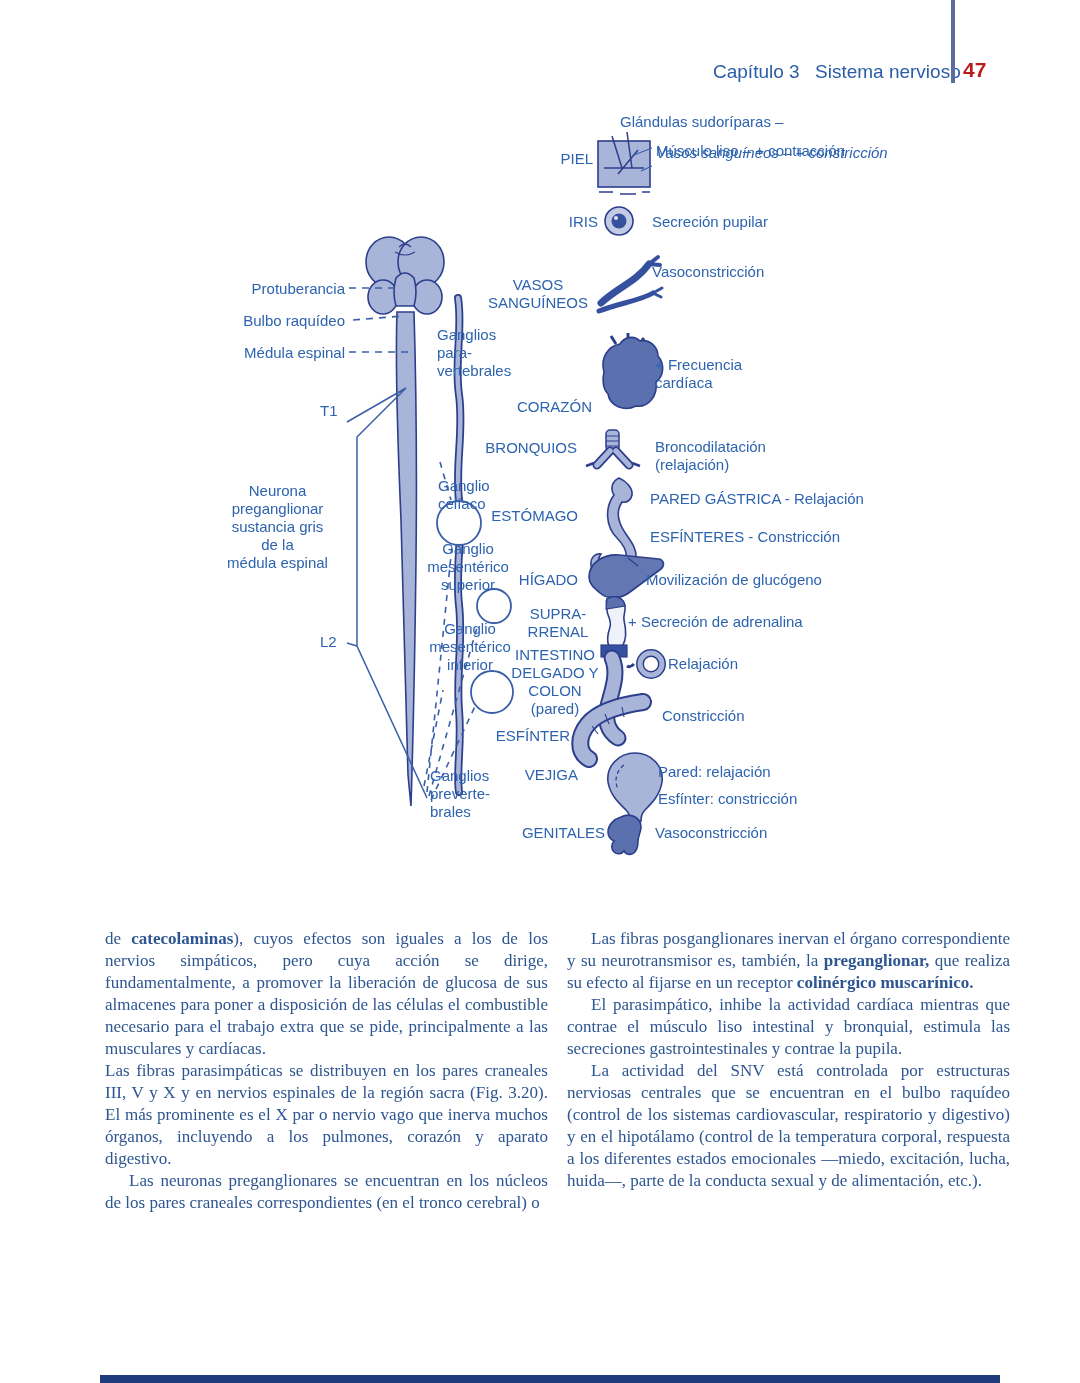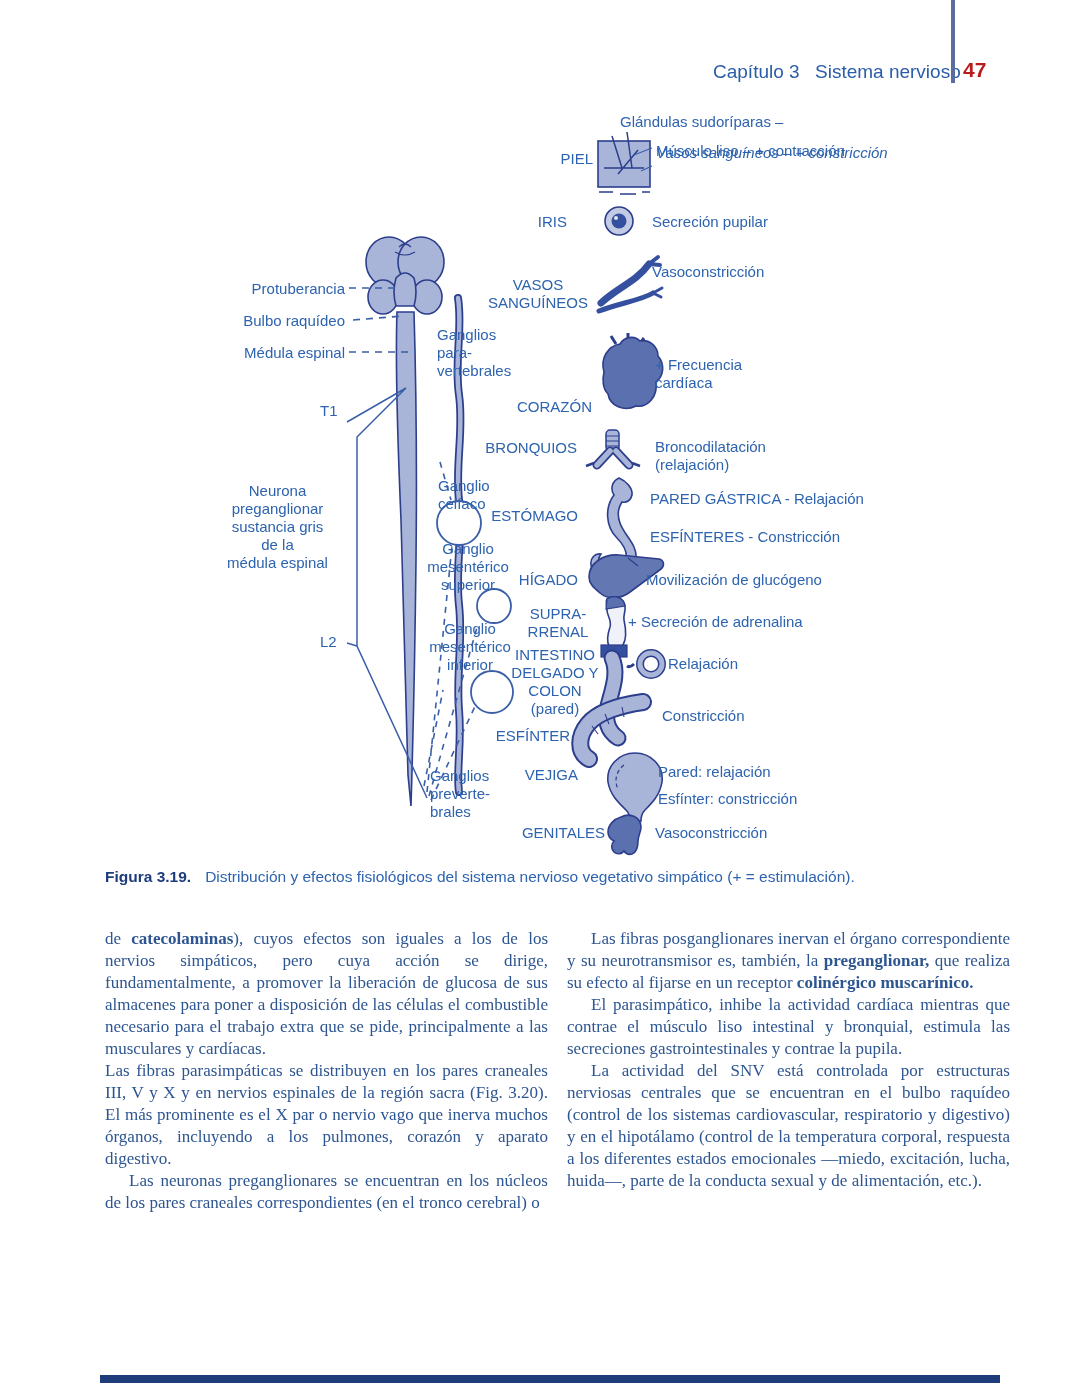--- a/index.html
+++ b/index.html
@@ -177,21 +177,21 @@
 mesentérico
 superior</div>
   <div class="flabel ml tc" style="left:420px;top:620px;width:100px;">Ganglio
 mesentérico
 inferior</div>
   <div class="flabel ml" style="left:430px;top:767px;">Ganglios
 preverte-
 brales</div>
 
   <div class="flabel tr" style="left:505px;top:150px;width:88px;">PIEL</div>
-  <div class="flabel tr" style="left:479px;top:213px;width:88px;">IRIS</div>
+  <div class="flabel tr" style="left:510px;top:213px;width:88px;">IRIS</div>
   <div class="flabel ml tc" style="left:478px;top:276px;width:120px;">VASOS
 SANGUÍNEOS</div>
   <div class="flabel tr" style="left:480px;top:398px;width:112px;">CORAZÓN</div>
   <div class="flabel tr" style="left:465px;top:439px;width:112px;">BRONQUIOS</div>
   <div class="flabel tr" style="left:470px;top:507px;width:108px;">ESTÓMAGO</div>
   <div class="flabel tr" style="left:470px;top:571px;width:108px;">HÍGADO</div>
   <div class="flabel ml tc" style="left:518px;top:605px;width:80px;">SUPRA-
 RRENAL</div>
   <div class="flabel ml tc" style="left:505px;top:646px;width:100px;">INTESTINO
 DELGADO Y
@@ -213,23 +213,20 @@
   <div class="flabel" style="left:650px;top:490px;">PARED GÁSTRICA - Relajación</div>
   <div class="flabel" style="left:650px;top:528px;">ESFÍNTERES - Constricción</div>
   <div class="flabel" style="left:646px;top:571px;">Movilización de glucógeno</div>
   <div class="flabel" style="left:628px;top:613px;">+ Secreción de adrenalina</div>
   <div class="flabel" style="left:668px;top:655px;">Relajación</div>
   <div class="flabel" style="left:662px;top:707px;">Constricción</div>
   <div class="flabel" style="left:658px;top:763px;">Pared: relajación</div>
   <div class="flabel" style="left:658px;top:790px;">Esfínter: constricción</div>
   <div class="flabel" style="left:655px;top:824px;">Vasoconstricción</div>
 
-  <div class="caption">
-    <b>Figura 3.19.</b><span>Distribución y efectos fisiológicos del sistema nervioso vegetativo simpático (+ = estimulación).</span>
-  </div>
 
   <div class="col" style="left:105px;top:928px;">
     <p><span>de </span><b>catecolaminas</b><span>), cuyos efectos son iguales a los de los nervios simpáticos, pero cuya acción se dirige, fundamentalmente, a promover la liberación de glucosa de sus almacenes para poner a disposición de las células el combustible necesario para el trabajo extra que se pide, principalmente a las musculares y cardíacas.</span></p>
     <p>Las fibras parasimpáticas se distribuyen en los pares craneales III, V y X y en nervios espinales de la región sacra (Fig. 3.20). El más prominente es el X par o nervio vago que inerva muchos órganos, incluyendo a los pulmones, corazón y aparato digestivo.</p>
     <p class="ind">Las neuronas preganglionares se encuentran en los núcleos de los pares craneales correspondientes (en el tronco cerebral) o</p>
   </div>
 
   <div class="col" style="left:567px;top:928px;">
     <p class="ind"><span>Las fibras posganglionares inervan el órgano correspondiente y su neurotransmisor es, también, la </span><b>preganglionar,</b><span> que realiza su efecto al fijarse en un receptor </span><b>colinérgico muscarínico.</b></p>
     <p class="ind">El parasimpático, inhibe la actividad cardíaca mientras que contrae el músculo liso intestinal y bronquial, estimula las secreciones gastrointestinales y contrae la pupila.</p>

